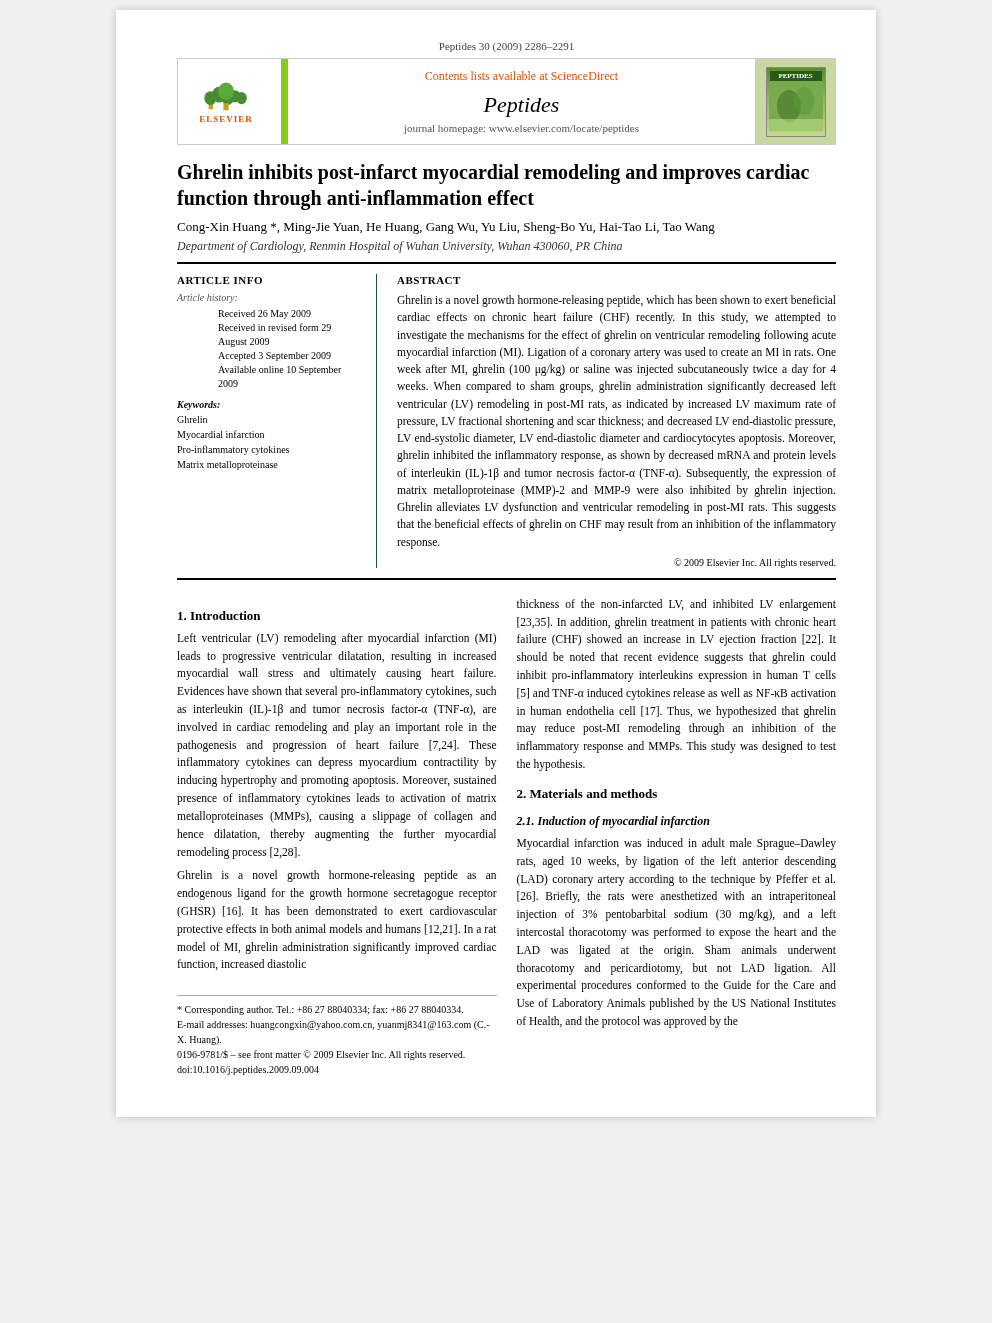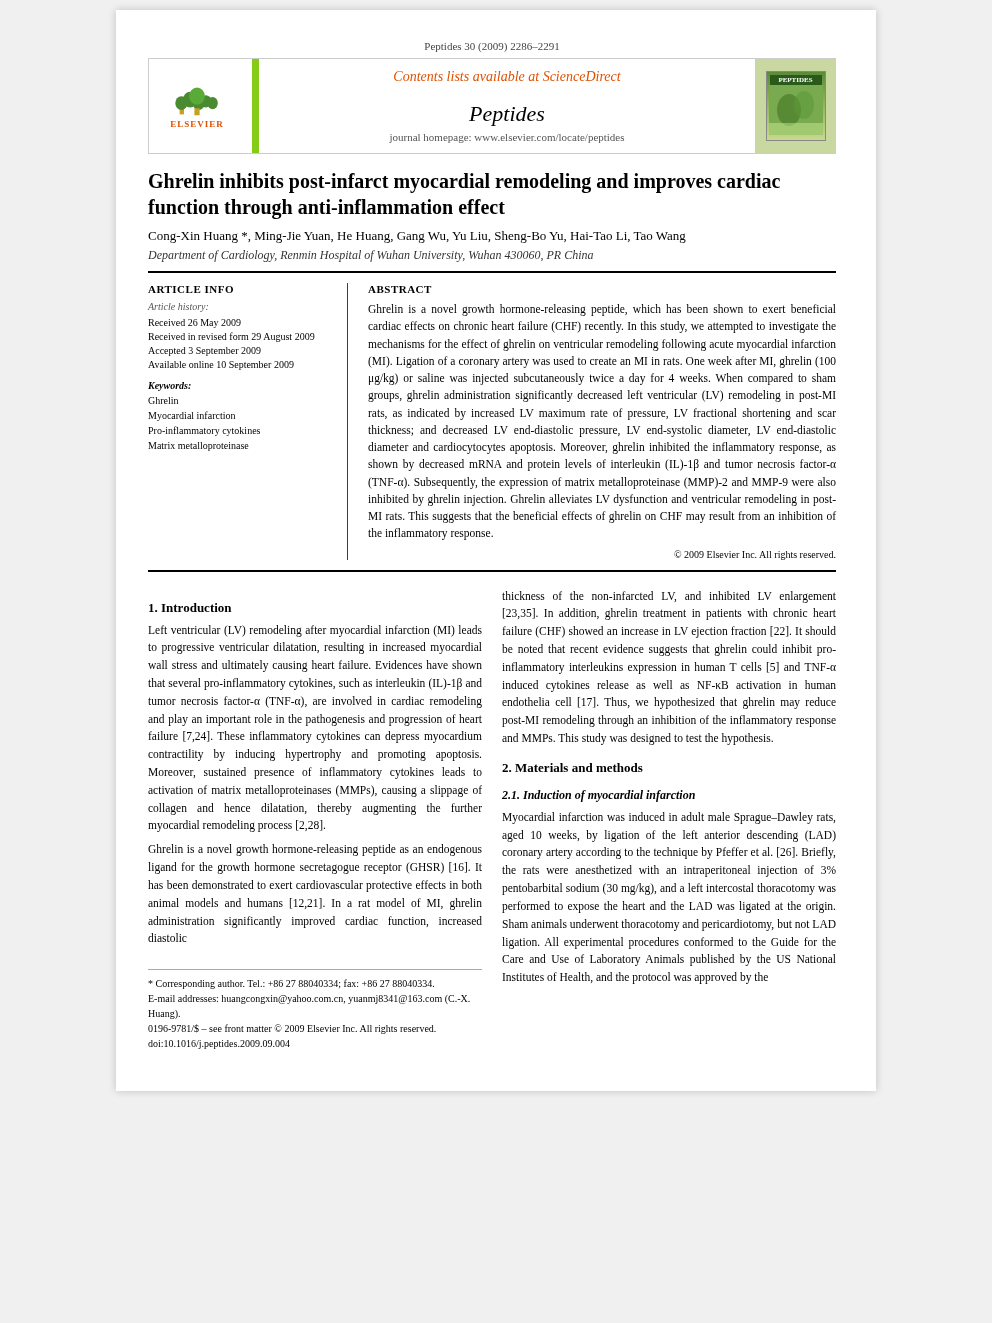--- a/index.html
+++ b/index.html
@@ -8,21 +8,21 @@
       font-family: 'Times New Roman', Times, serif;
       font-size: 13px;
       color: #000;
       display: flex;
       justify-content: center;
       padding: 10px 0;
     }
     .page {
       background: #fff;
       width: 760px;
-      padding: 30px 40px 40px 32px;
+      padding: 30px 40px 40px 61px;
       box-shadow: 0 0 8px rgba(0,0,0,0.2);
     }
     
     .journal-top-bar {
       text-align: center;
       font-size: 11px;
       color: #444;
       margin-bottom: 6px;
     }
     
@@ -59,24 +59,23 @@
     }
     .header-center {
       flex: 1;
       display: flex;
       flex-direction: column;
       align-items: center;
       justify-content: center;
       padding: 10px;
     }
     .sciencedirect-link {
-      font-size: 14px;
+      font-size: 12px;
       color: #555;
-      margin-bottom: 16px;
-      font-style: italic;
+      margin-bottom: 8px;
     }
     .sciencedirect-link span {
       color: #e05000;
     }
     .journal-title-header {
       font-size: 22px;
       font-weight: normal;
       font-style: italic;
       color: #000;
       margin-bottom: 4px;
@@ -169,20 +168,21 @@
       font-size: 10px;
       font-style: italic;
       color: #555;
       margin-bottom: 4px;
       margin-top: 6px;
     }
     .info-text {
       font-size: 10px;
       line-height: 1.4;
       color: #000;
+      margin-left: 41px;
     }
     .keywords-label {
       font-size: 10px;
       font-style: italic;
       font-weight: bold;
       margin-top: 8px;
       margin-bottom: 2px;
     }
     .keyword-item {
       font-size: 10px;

